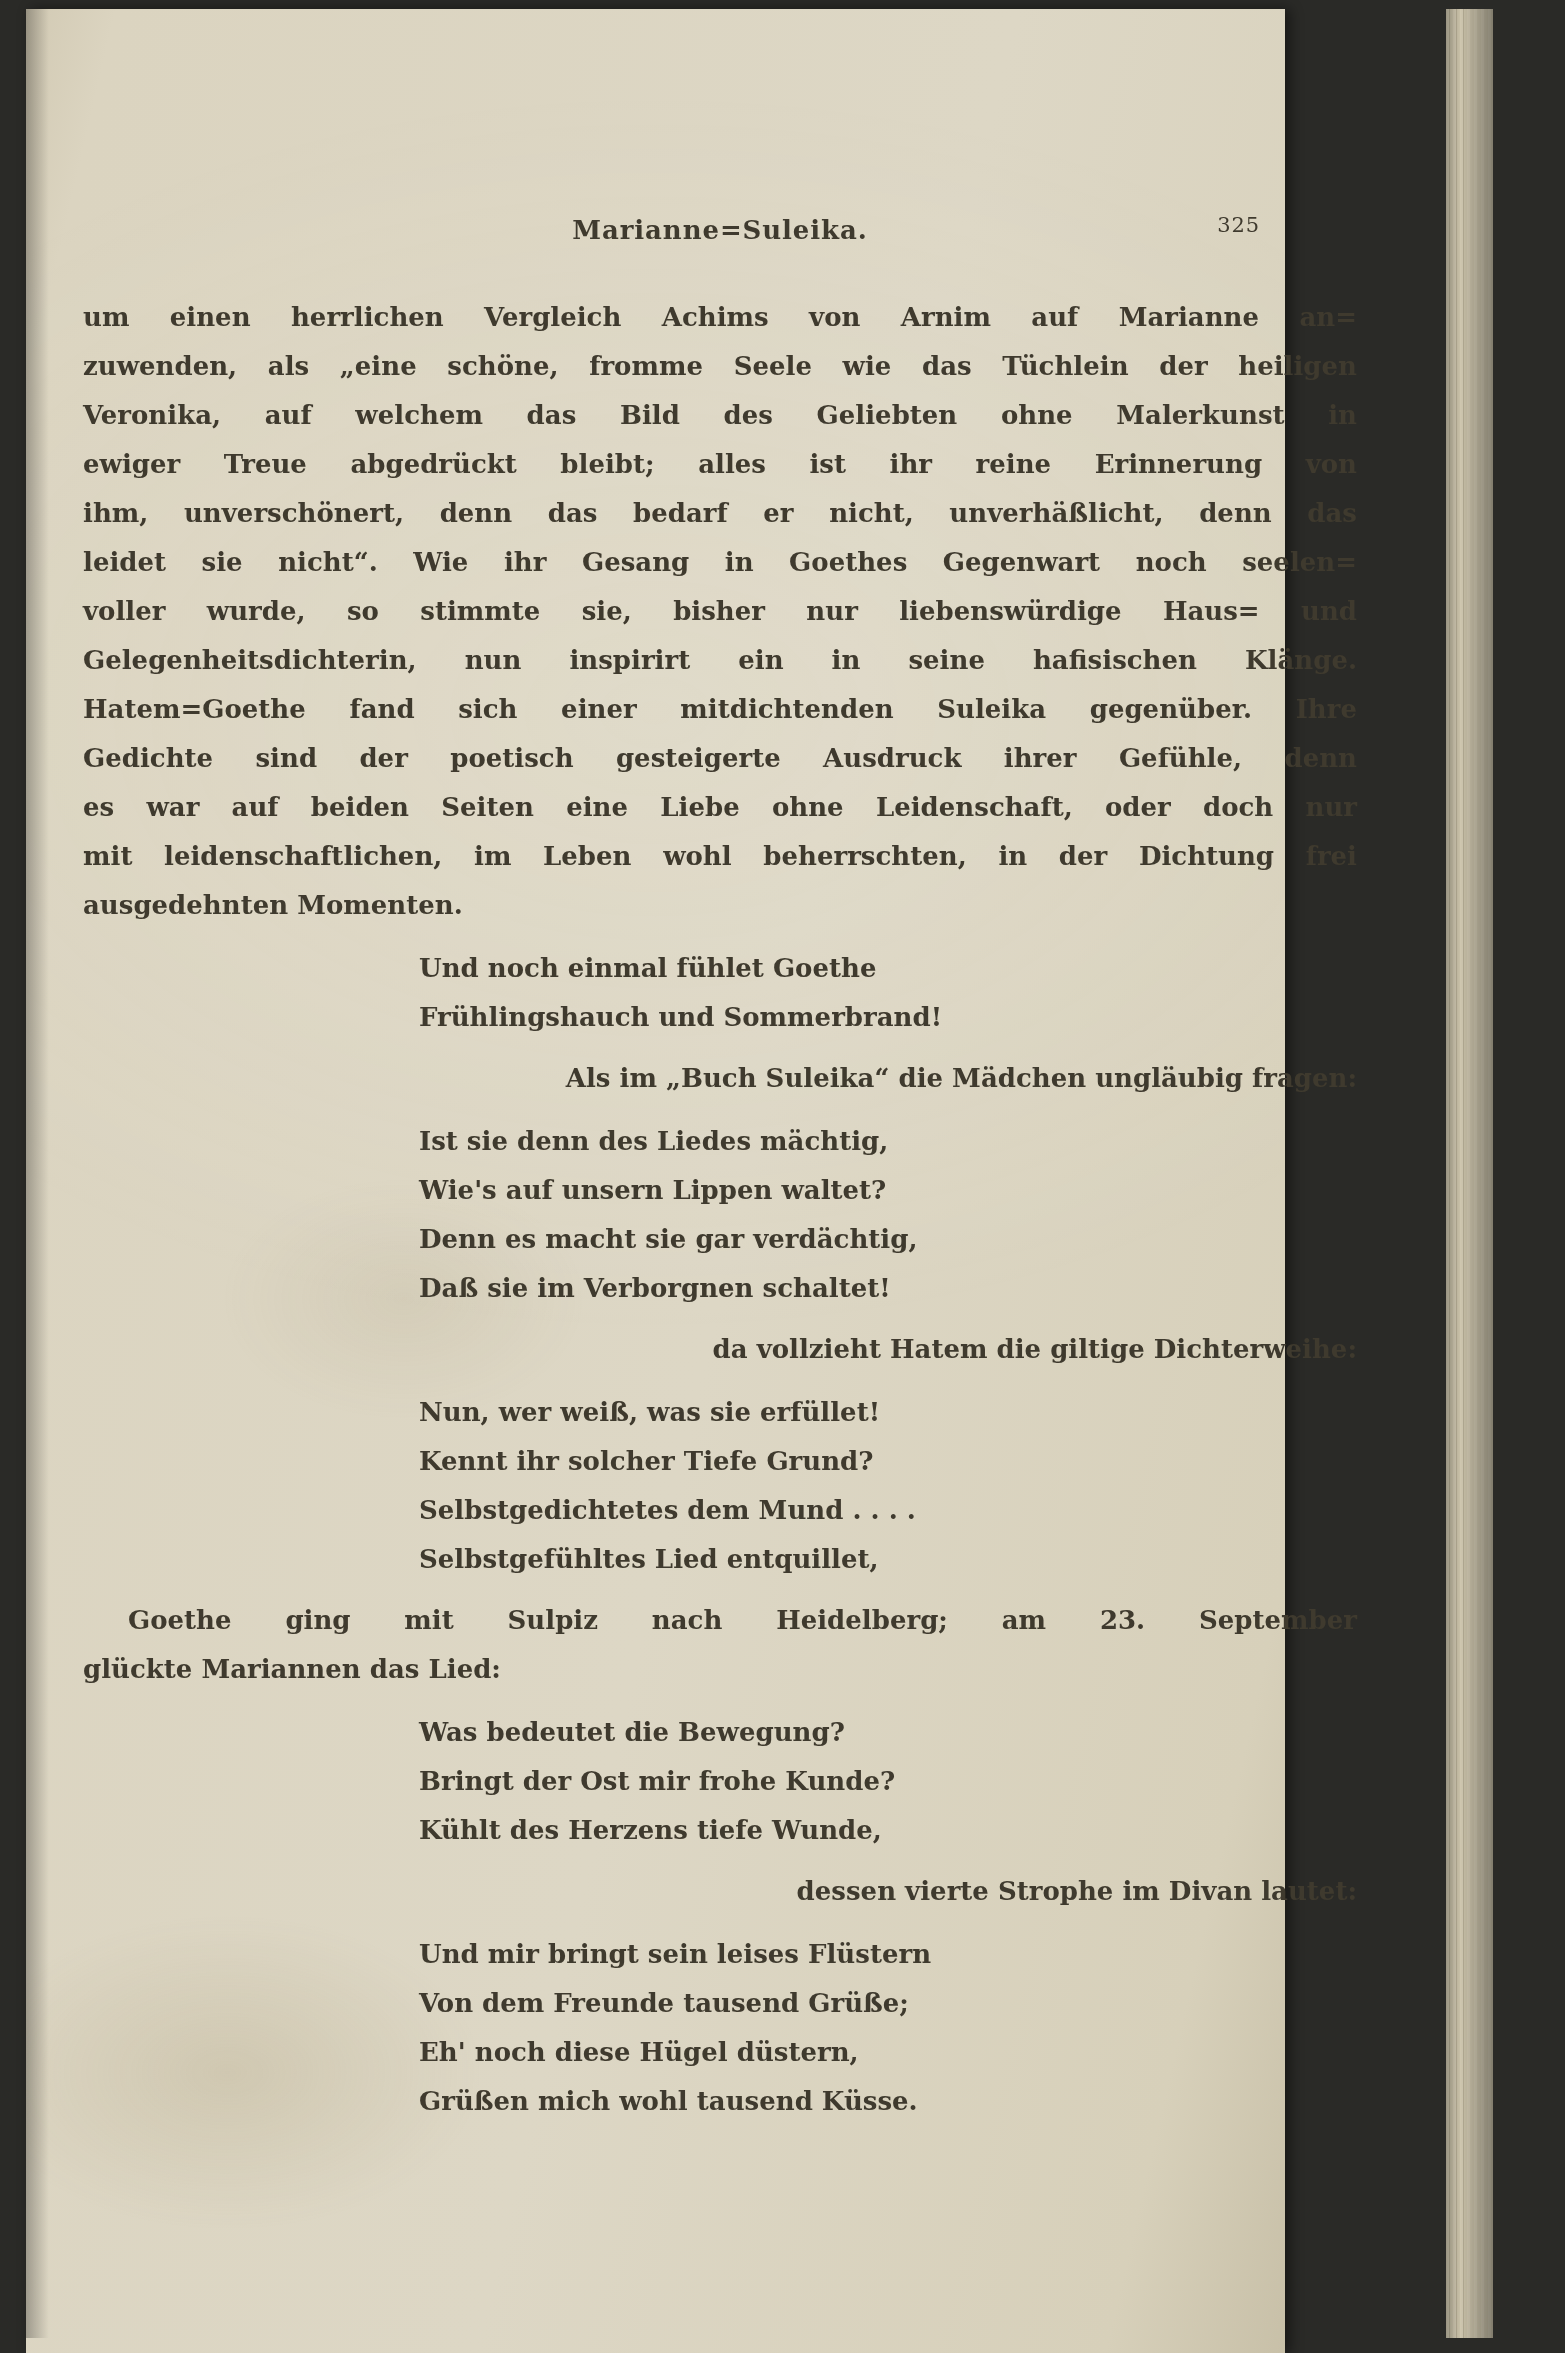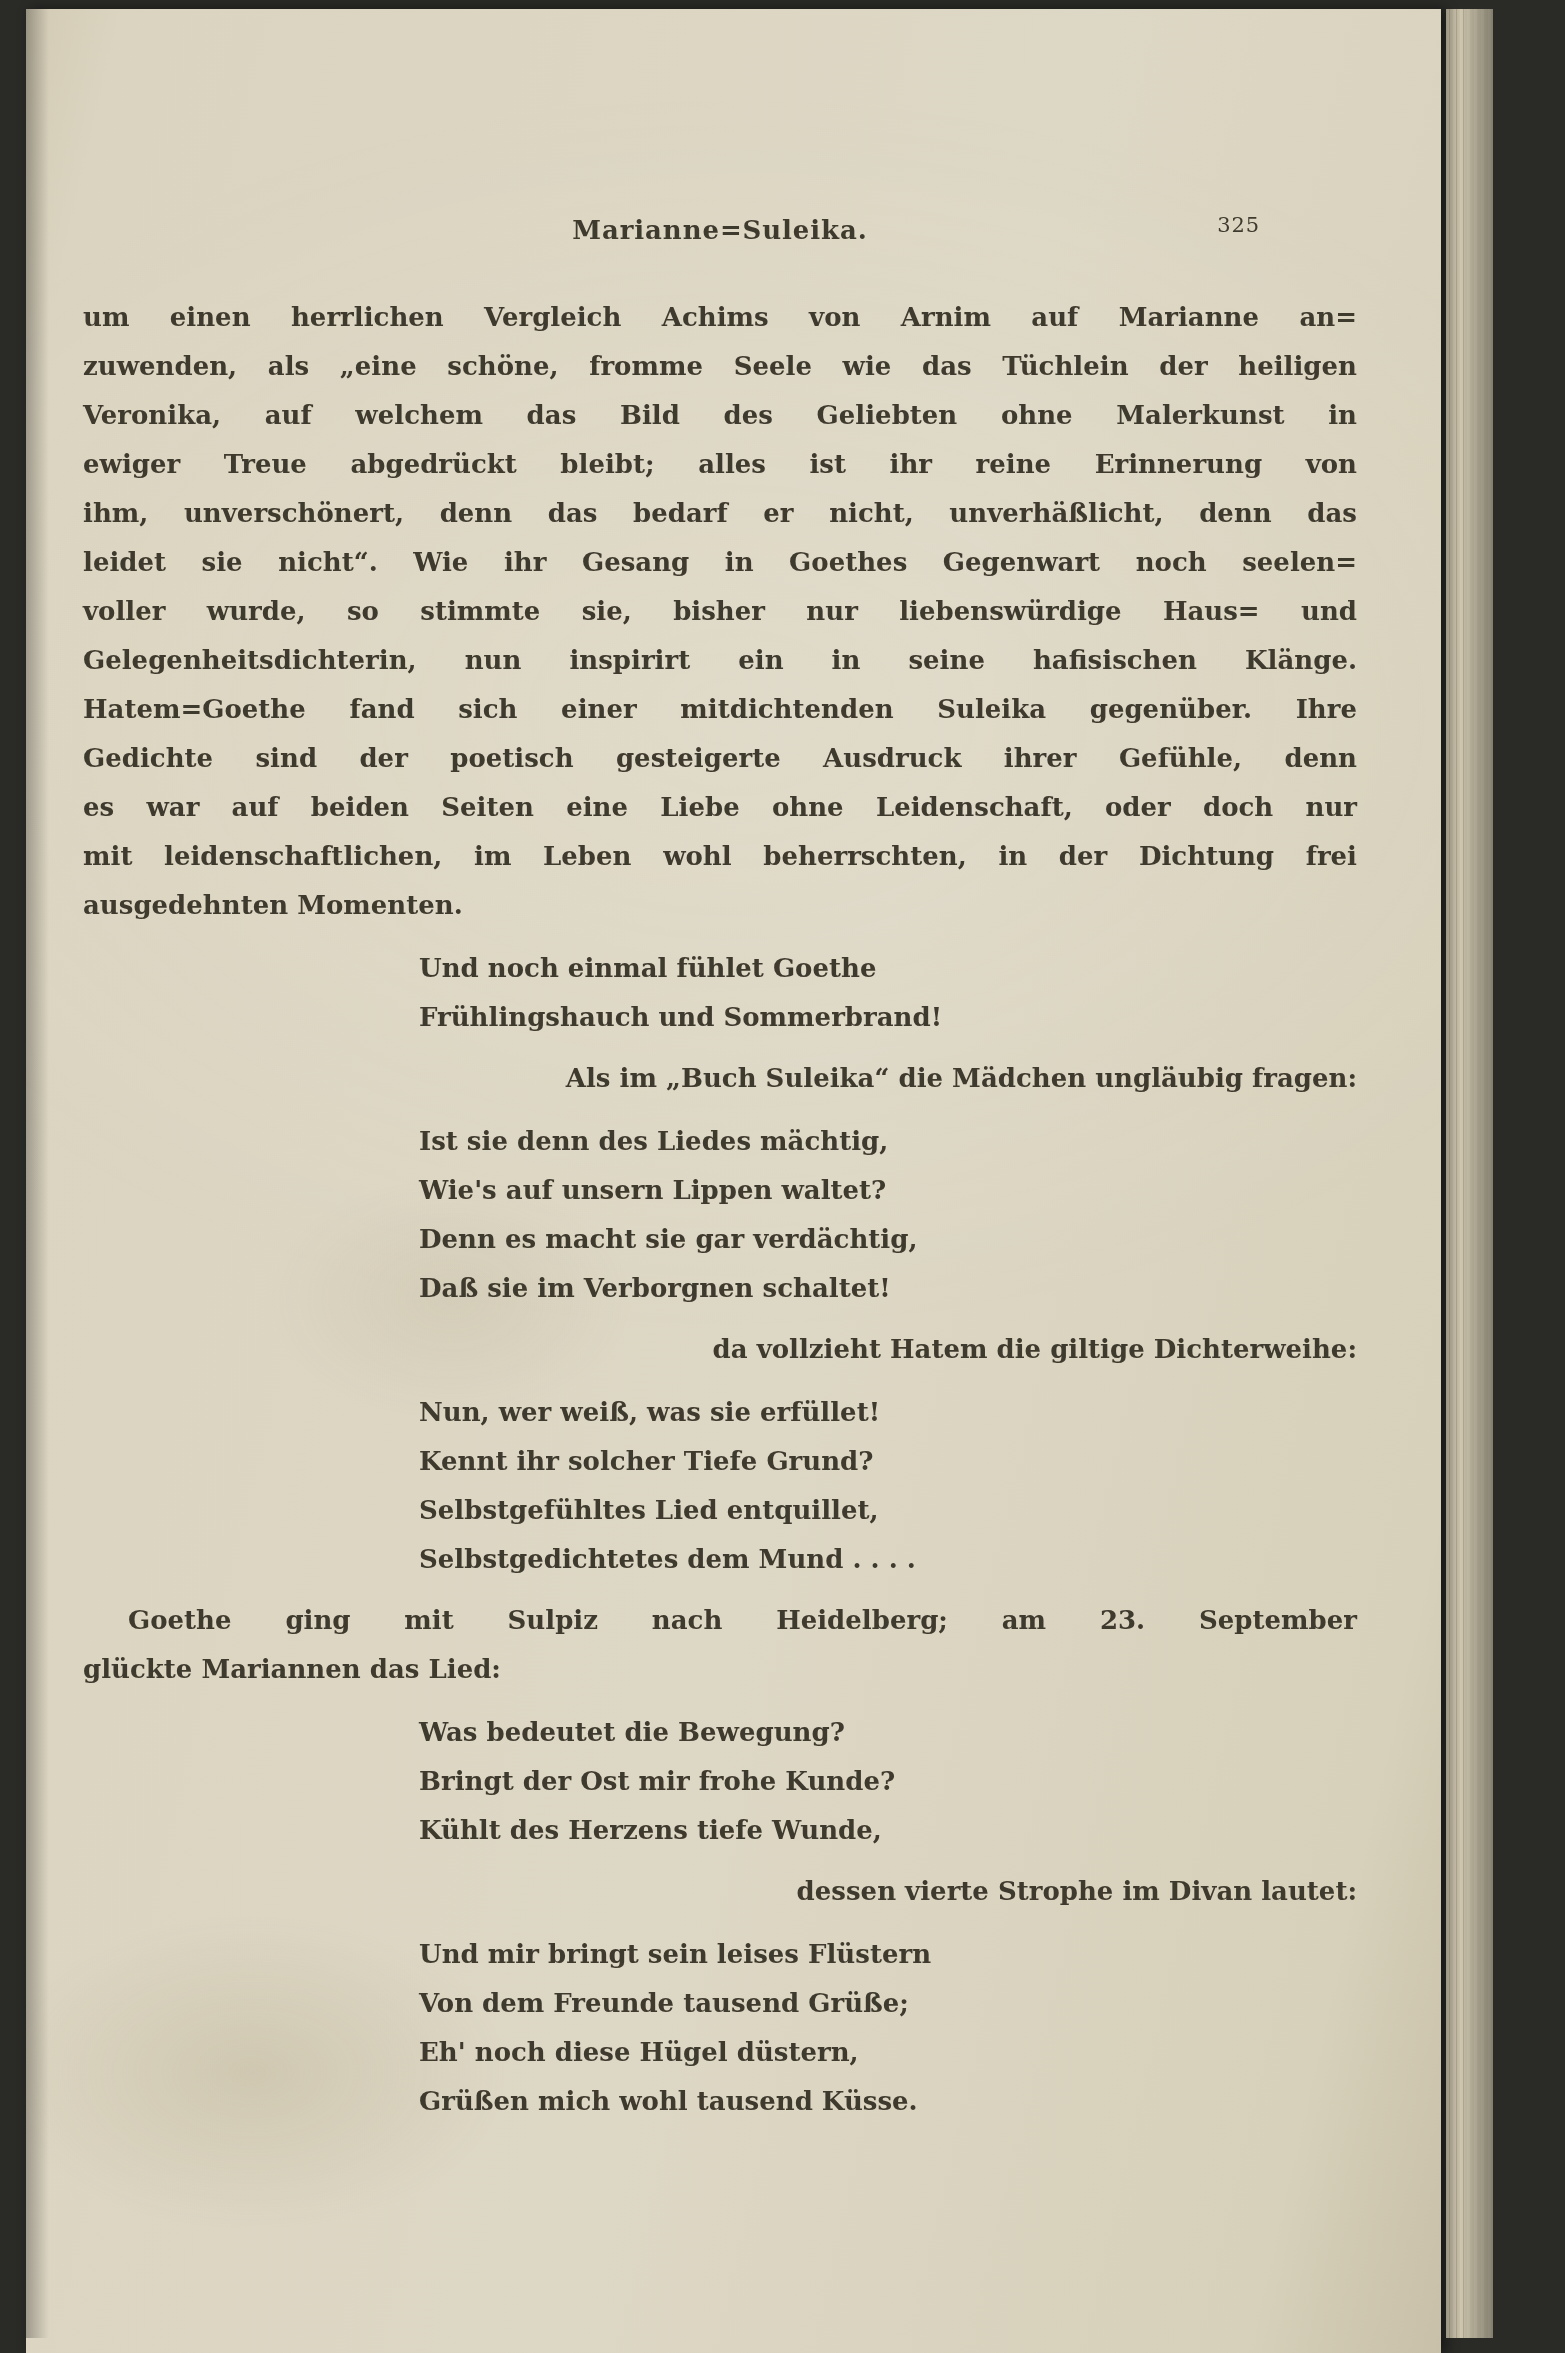--- a/index.html
+++ b/index.html
@@ -16,21 +16,21 @@
     font-family: "DejaVu Serif", "Liberation Serif", serif;
     overflow: hidden;
     position: relative;
   }
   .screen { position: absolute; inset: 0; }
 
   
   .page {
     position: absolute;
     left: 26px; top: 8.7px; bottom: 0;
-    width: 1415px;
+    width: 1259px;
     background:
       radial-gradient(364px 225px at 16% 88%, rgba(150,135,95,0.18), rgba(150,135,95,0) 70%),
       radial-gradient(260px 173px at 30% 55%, rgba(140,125,90,0.10), rgba(140,125,90,0) 70%),
       radial-gradient(1214px 780px at 50% 30%, rgba(255,255,245,0.10), rgba(0,0,0,0) 80%),
       linear-gradient(103deg, #d2cab4 0%, #dbd4c0 5%, #ddd7c5 55%, #d7d0ba 90%, #c8c0a8 100%);
     box-shadow: 5.2px 0 12px rgba(0,0,0,0.45);
   }
 
   
   .fore-edge {
@@ -141,22 +141,22 @@
           <div class="line">Wie's auf unsern Lippen waltet?</div>
           <div class="line">Denn es macht sie gar verdächtig,</div>
           <div class="line">Daß sie im Verborgnen schaltet!</div>
         </div>
 
       <div class="para single">da vollzieht Hatem die giltige Dichterweihe:</div>
 
       <div class="verse">
           <div class="line">Nun, wer weiß, was sie erfüllet!</div>
           <div class="line">Kennt ihr solcher Tiefe Grund?</div>
+          <div class="line">Selbstgedichtetes dem Mund . . . .</div>
           <div class="line">Selbstgefühltes Lied entquillet,</div>
-          <div class="line">Selbstgedichtetes dem Mund . . . .</div>
         </div>
 
       <div class="para justify indent">
           <div class="line">Goethe ging mit Sulpiz nach Heidelberg; am 23. September</div>
           <div class="line">glückte Mariannen das Lied:</div>
         </div>
 
       <div class="verse">
           <div class="line">Was bedeutet die Bewegung?</div>
           <div class="line">Bringt der Ost mir frohe Kunde?</div>

